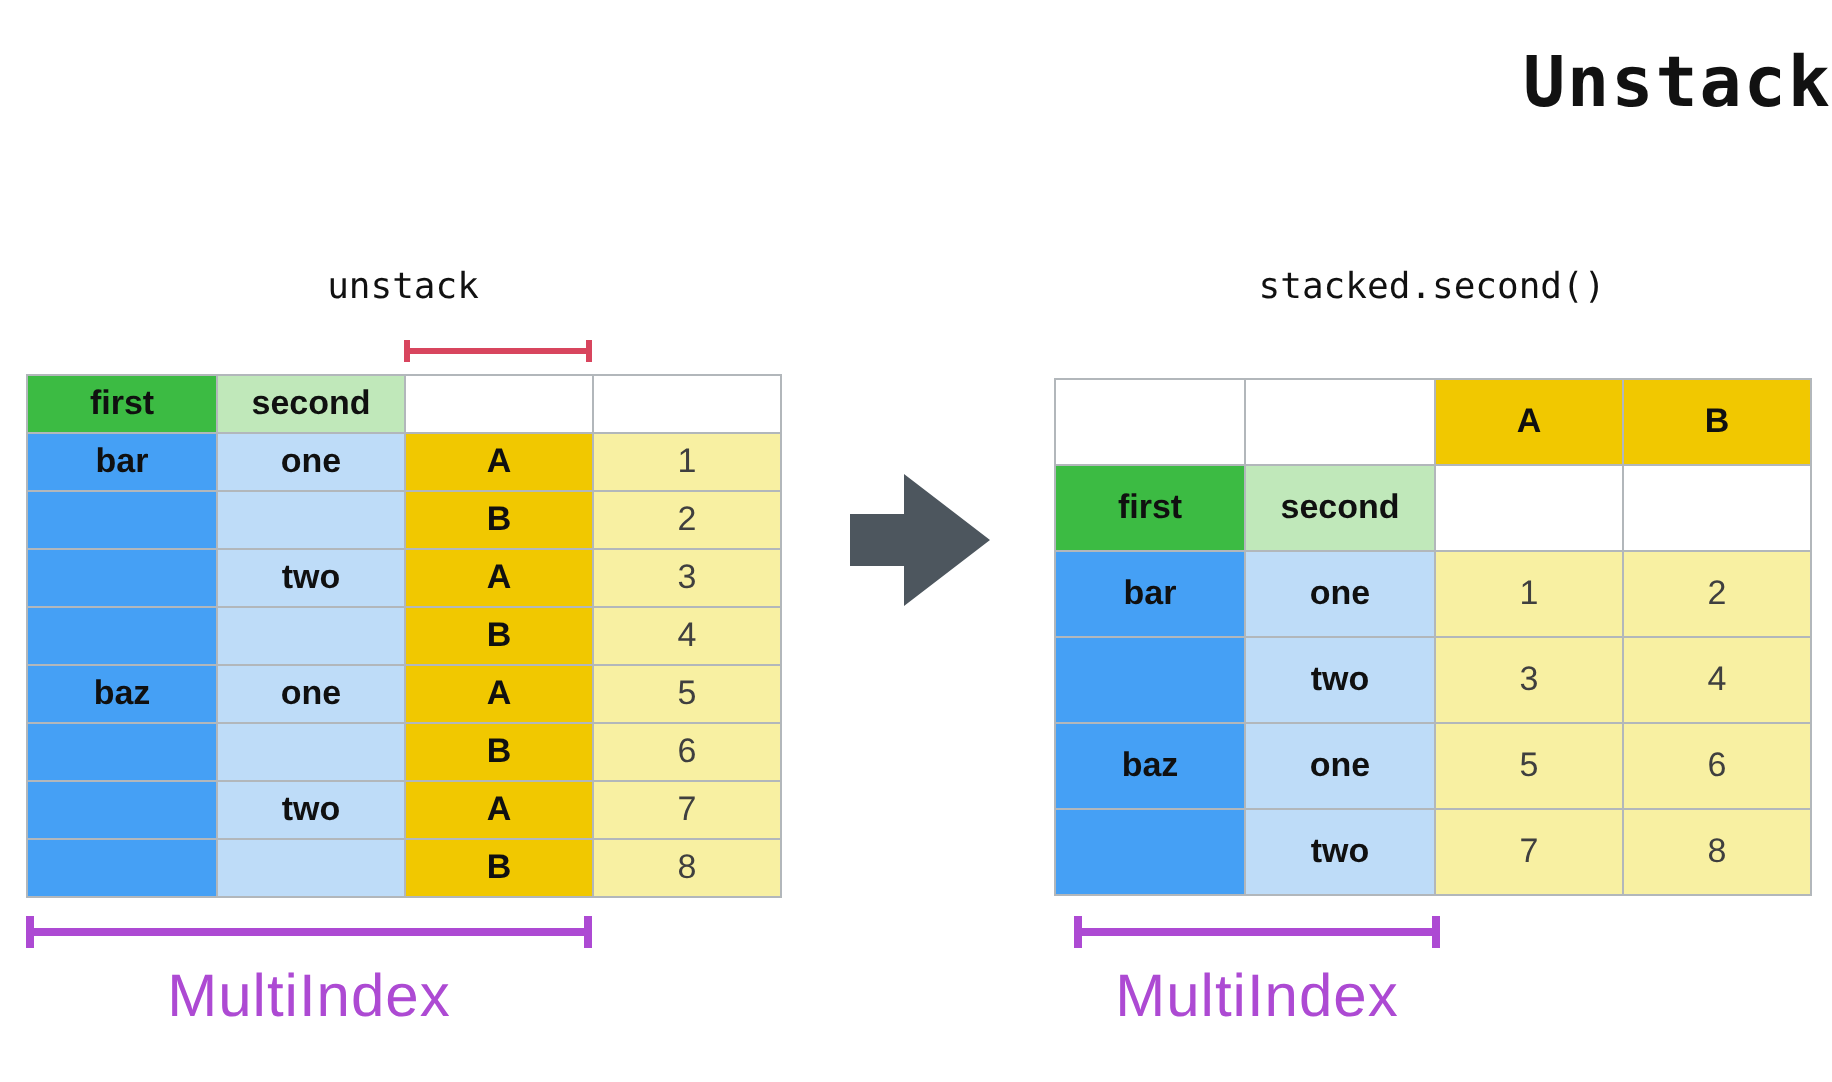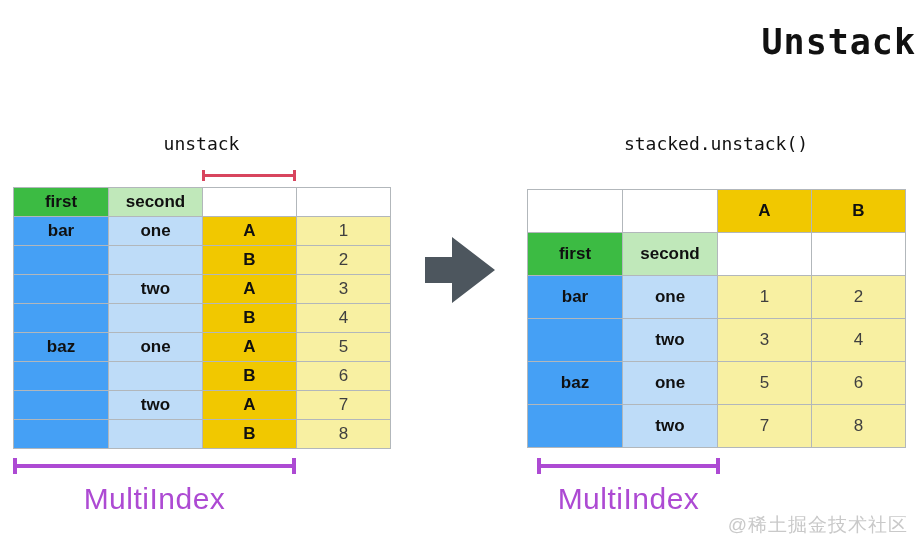--- a/index.html
+++ b/index.html
@@ -78,21 +78,21 @@
   }
 </style>
 </head>
 <body>
 
 <div id="canvas">
 
   <div id="title" class="abs">Unstack</div>
 
   <div id="label-left" class="abs tbl-label">unstack</div>
-  <div id="label-right" class="abs tbl-label">stacked.unstack()</div>
+  <div id="label-right" class="abs tbl-label">stacked.second()</div>
 
   <div id="bracket-top" class="abs bracket bracket-red"></div>
 
   <table id="tbl-stacked" class="abs">
     <colgroup>
       <col style="width:95px">
         <col style="width:94px">
         <col style="width:94px">
         <col style="width:94px">
     </colgroup>
@@ -204,15 +204,14 @@
     </tr>
   </tbody>
     </table>
 
   <div id="bracket-left" class="abs bracket bracket-purple"></div>
   <div id="bracket-right" class="abs bracket bracket-purple"></div>
 
   <div id="mi-left" class="abs mi-label">MultiIndex</div>
   <div id="mi-right" class="abs mi-label">MultiIndex</div>
 
-  <div id="watermark" class="abs">@稀土掘金技术社区</div>
 
 </div>
 
 </body></html>

